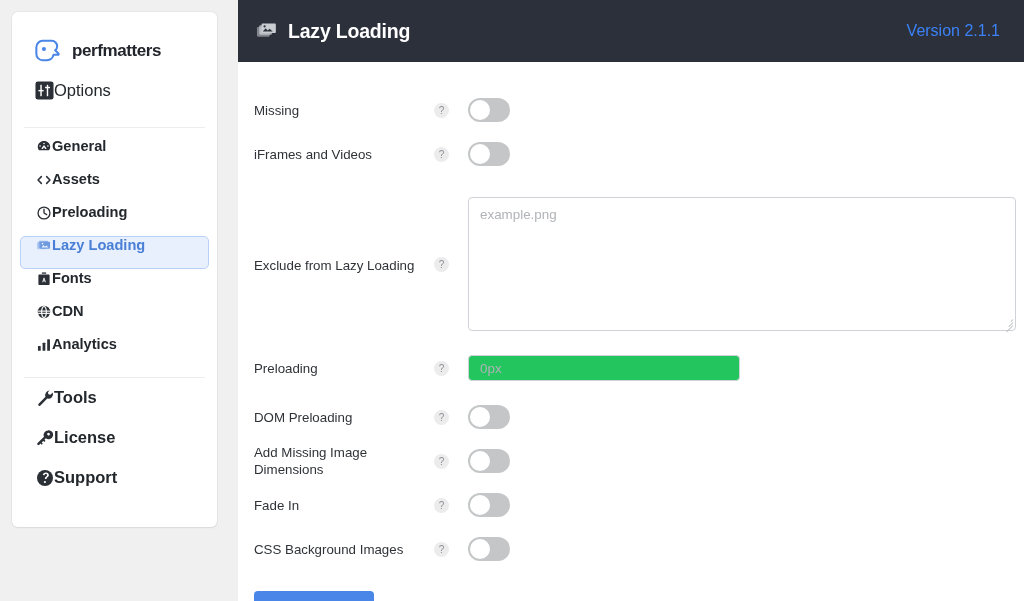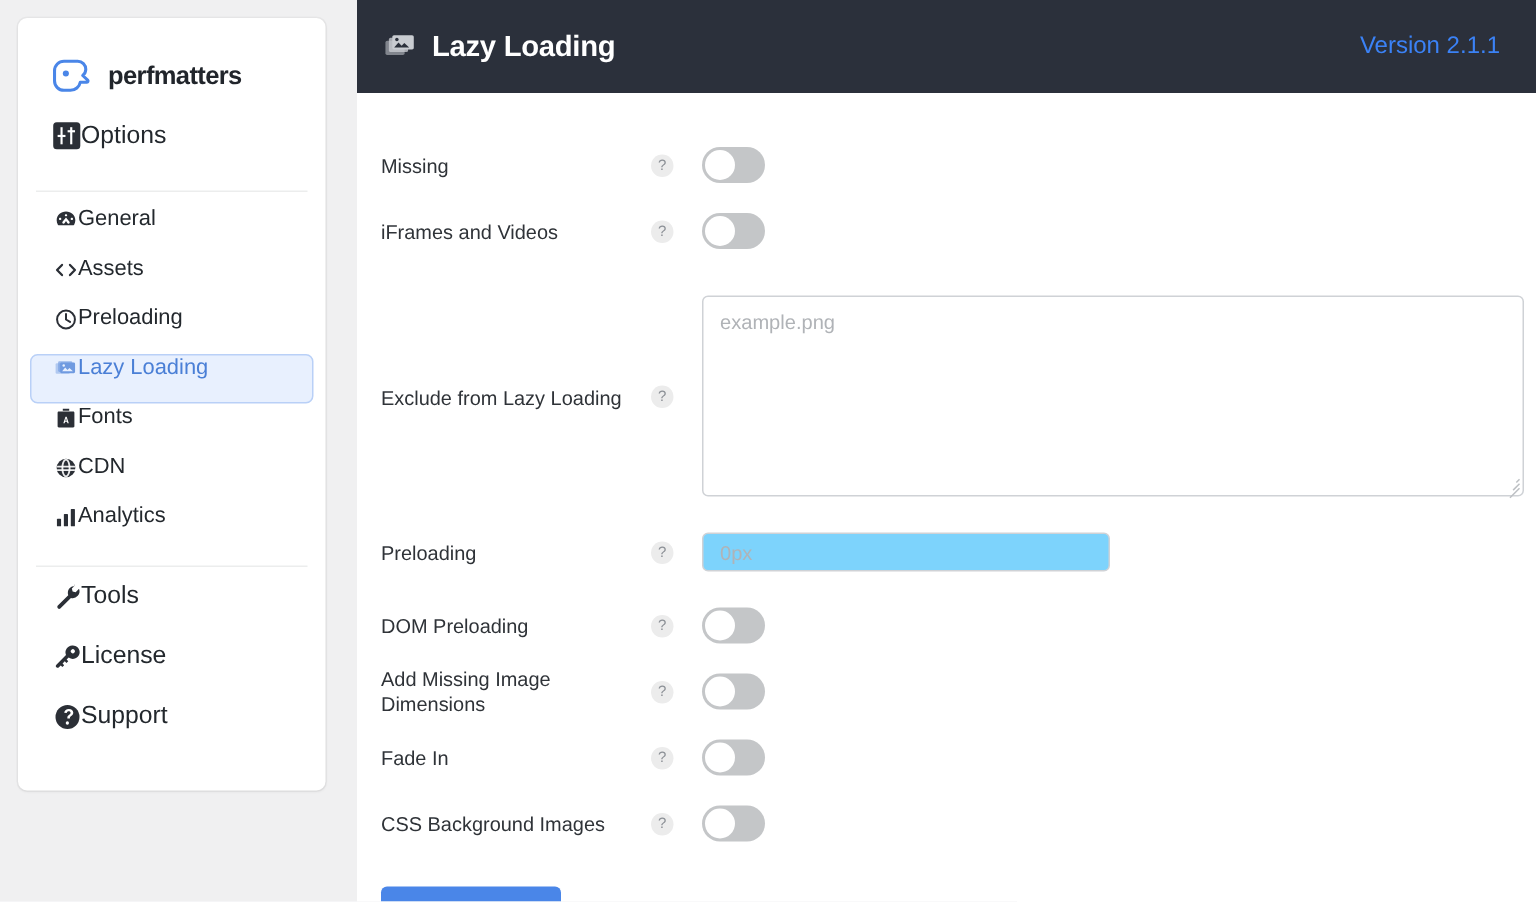--- a/index.html
+++ b/index.html
@@ -73,21 +73,21 @@
   .nav-item .nav-ico {
     width: 17px; height: 17px;
     display: flex; align-items: center; justify-content: center;
     flex: 0 0 17px;
     color: #2b2f36;
   }
   .nav-item .nav-ico svg { display: block; }
   .nav-label {
     font-size: 14.6px;
     color: #23282d;
-    font-weight: 400;
+    font-weight: 700;
     white-space: nowrap;
   }
 
   .nav-item.options {
     height: 38px;
     margin-bottom: 4px;
   }
   .nav-item.options .nav-label { font-size: 16.5px; font-weight: 400; }
   .nav-item.options .nav-ico { width: 19px; height: 19px; flex: 0 0 19px; }
 
@@ -228,21 +228,21 @@
   .resize-grip i:nth-child(1) { bottom: 2px; width: 9px; }
   .resize-grip i:nth-child(2) { bottom: 5px; width: 6px; }
   .resize-grip i:nth-child(3) { bottom: 8px; width: 3px; }
 
   
   input.thr {
     width: 272px;
     height: 26px;
     border: 1px solid #cfd2d6;
     border-radius: 4px;
-    background: #7dd3fc;
+    background: #22c55e;
     padding: 0 11px;
     font-family: "Liberation Sans", sans-serif;
     font-size: 13.4px;
     color: #32373c;
     outline: none;
   }
   input.thr::placeholder { color: #b0b3b7; }
 
   .save-btn {
     margin: 20px 0 0 16px;

